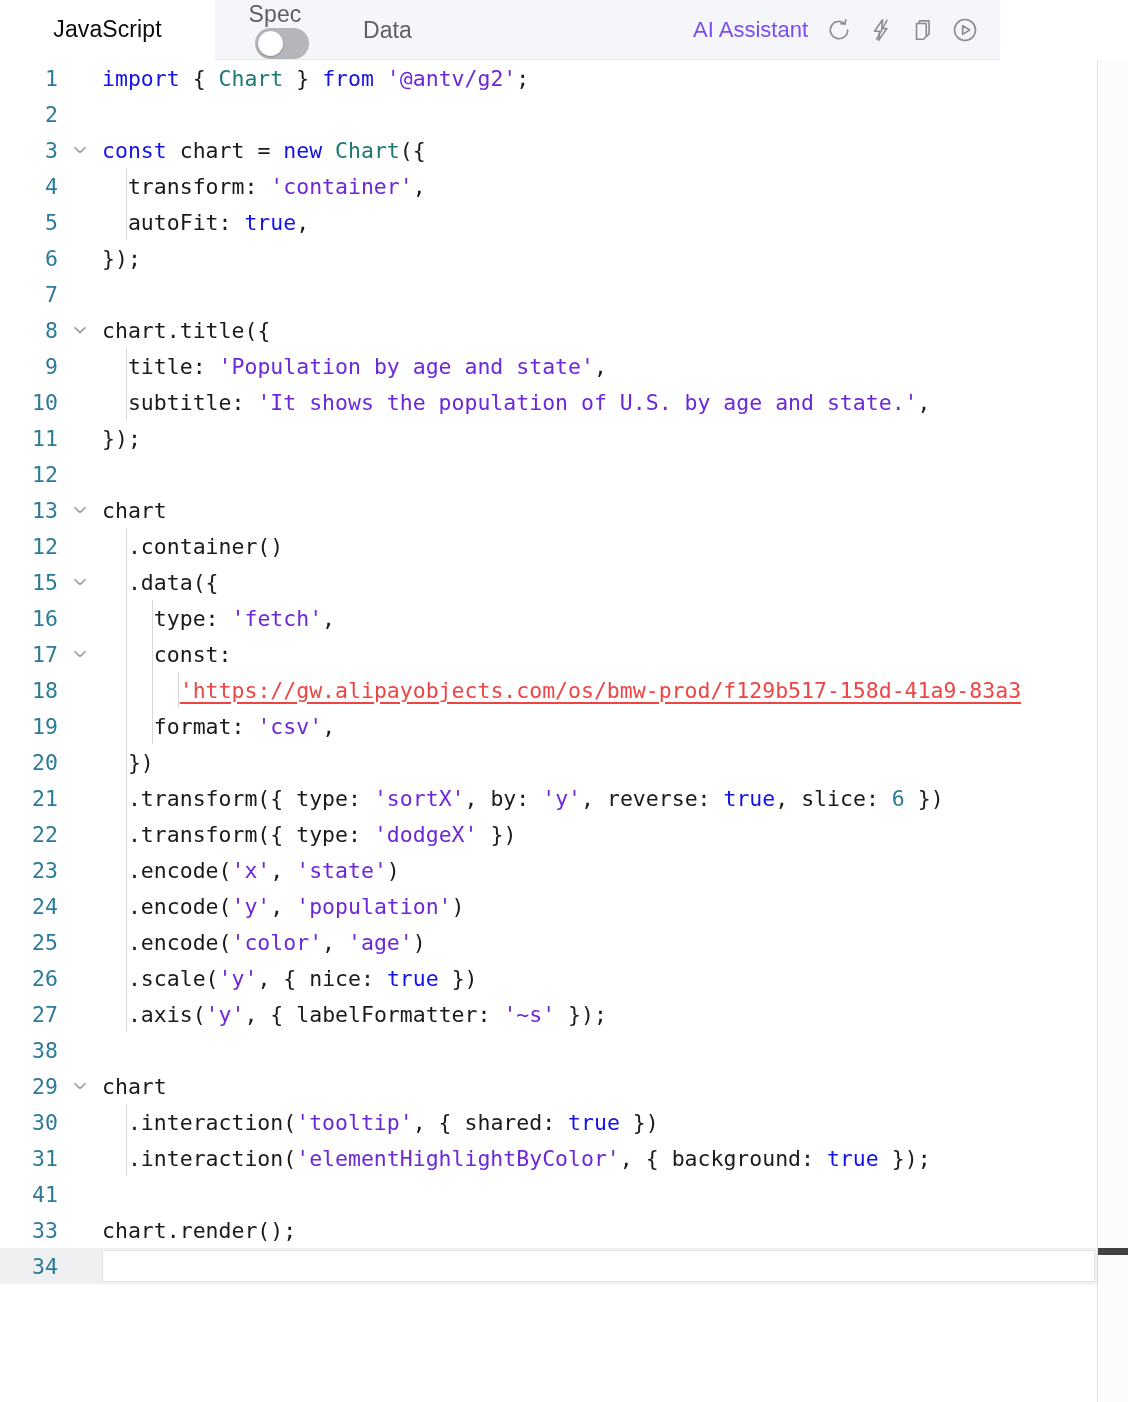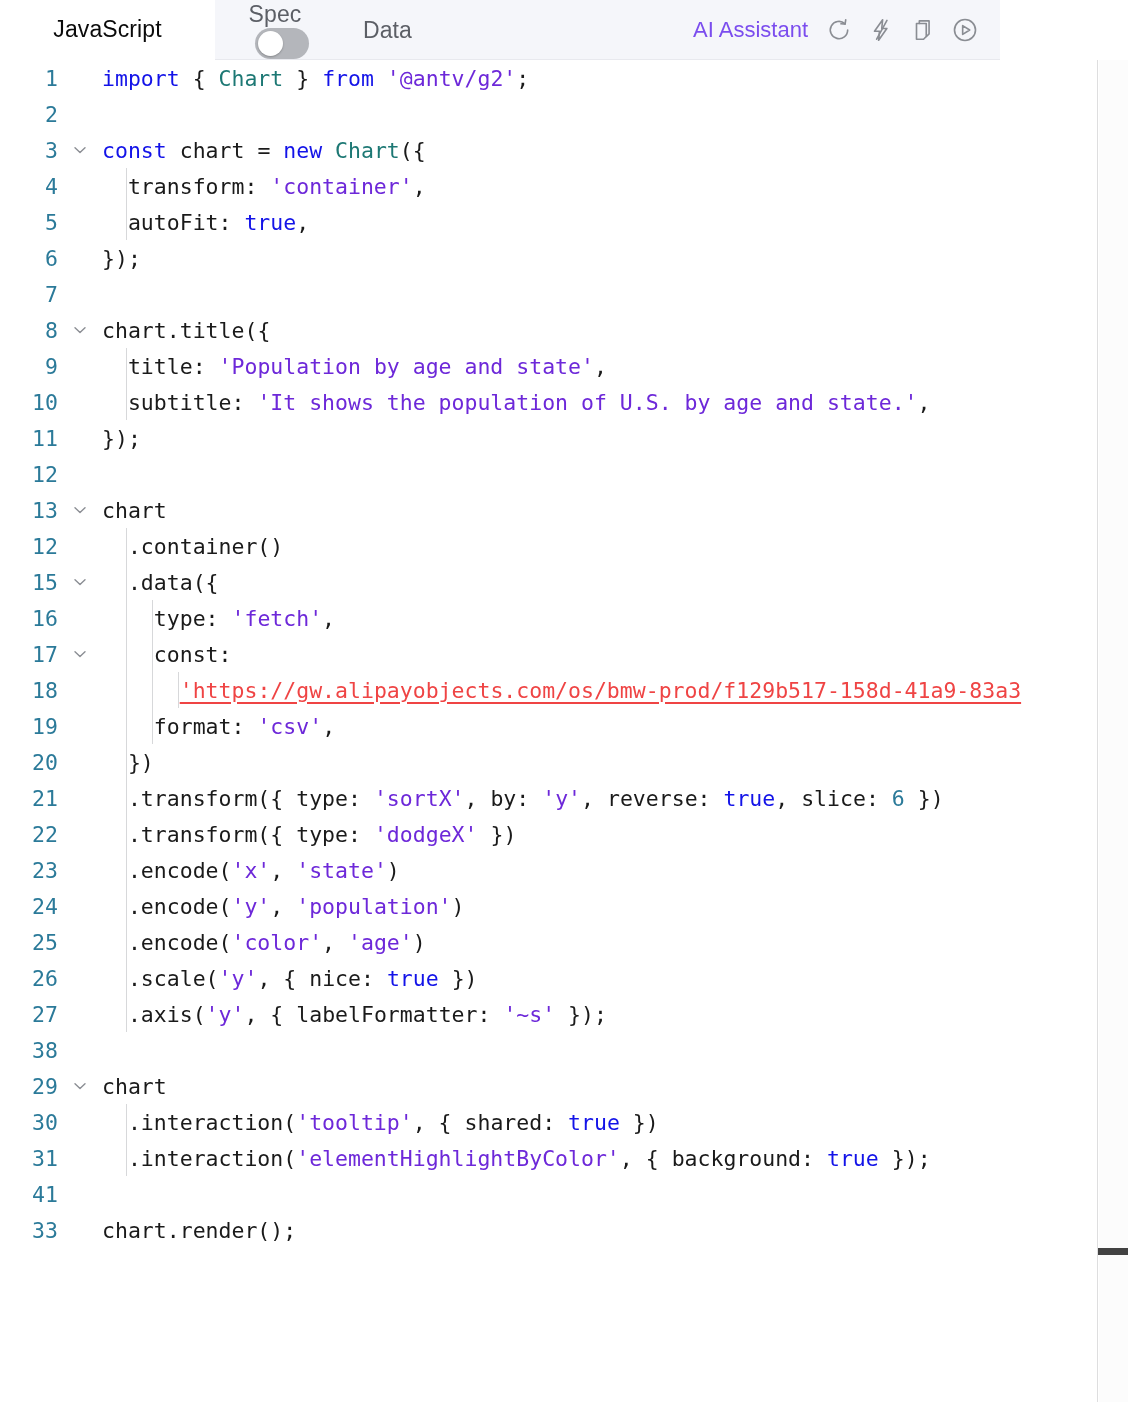--- a/index.html
+++ b/index.html
@@ -299,17 +299,18 @@
         <div class="line"><div class="ln">26</div><div class="fold"></div><div class="code"><span class="plain"> </span><span class="plain"> </span><span class="plain">.</span><span class="plain">scale</span><span class="plain">(</span><span class="str">'y'</span><span class="plain">,</span><span class="plain"> </span><span class="plain">{</span><span class="plain"> </span><span class="plain">nice</span><span class="plain">:</span><span class="plain"> </span><span class="kw">true</span><span class="plain"> </span><span class="plain">}</span><span class="plain">)</span></div></div>
         <div class="line"><div class="ln">27</div><div class="fold"></div><div class="code"><span class="plain"> </span><span class="plain"> </span><span class="plain">.</span><span class="plain">axis</span><span class="plain">(</span><span class="str">'y'</span><span class="plain">,</span><span class="plain"> </span><span class="plain">{</span><span class="plain"> </span><span class="plain">labelFormatter</span><span class="plain">:</span><span class="plain"> </span><span class="str">'~s'</span><span class="plain"> </span><span class="plain">}</span><span class="plain">)</span><span class="plain">;</span></div></div>
         <div class="line"><div class="ln">38</div><div class="fold"></div><div class="code"></div></div>
         <div class="line"><div class="ln">29</div><div class="fold"><svg width="18" height="18" viewBox="0 0 18 18" fill="none" stroke="#8b8e94" stroke-width="1.4" stroke-linecap="round" stroke-linejoin="round">
               <path d="M4 6.8 L9 11.6 L14 6.8"></path>
             </svg></div><div class="code"><span class="plain">chart</span></div></div>
         <div class="line"><div class="ln">30</div><div class="fold"></div><div class="code"><span class="plain"> </span><span class="plain"> </span><span class="plain">.</span><span class="plain">interaction</span><span class="plain">(</span><span class="str">'tooltip'</span><span class="plain">,</span><span class="plain"> </span><span class="plain">{</span><span class="plain"> </span><span class="plain">shared</span><span class="plain">:</span><span class="plain"> </span><span class="kw">true</span><span class="plain"> </span><span class="plain">}</span><span class="plain">)</span></div></div>
         <div class="line"><div class="ln">31</div><div class="fold"></div><div class="code"><span class="plain"> </span><span class="plain"> </span><span class="plain">.</span><span class="plain">interaction</span><span class="plain">(</span><span class="str">'elementHighlightByColor'</span><span class="plain">,</span><span class="plain"> </span><span class="plain">{</span><span class="plain"> </span><span class="plain">background</span><span class="plain">:</span><span class="plain"> </span><span class="kw">true</span><span class="plain"> </span><span class="plain">}</span><span class="plain">)</span><span class="plain">;</span></div></div>
         <div class="line"><div class="ln">41</div><div class="fold"></div><div class="code"></div></div>
         <div class="line"><div class="ln">33</div><div class="fold"></div><div class="code"><span class="plain">chart</span><span class="plain">.</span><span class="plain">render</span><span class="plain">(</span><span class="plain">)</span><span class="plain">;</span></div></div>
+        <div class="line active-line"><div class="ln">34</div><div class="fold"></div><div class="code"></div><div class="code-hl"></div></div>
       </div>
   </div>
   <div class="right-sliver"></div>
   <div class="hscroll"></div>
 </div>
 
 </body></html>

